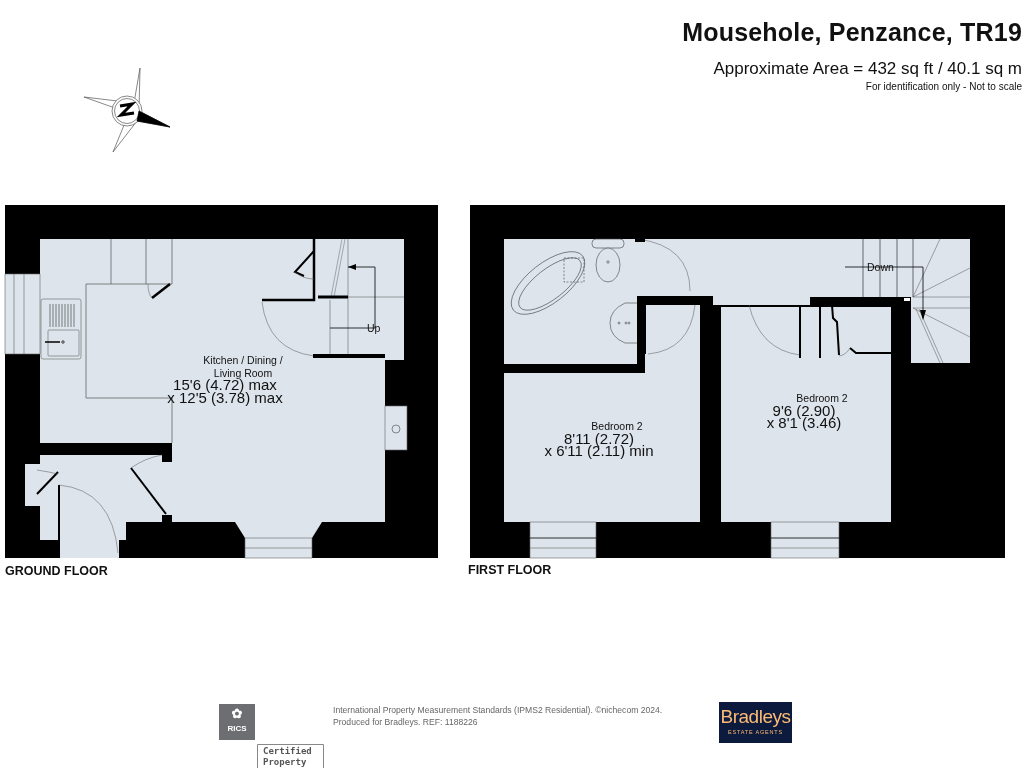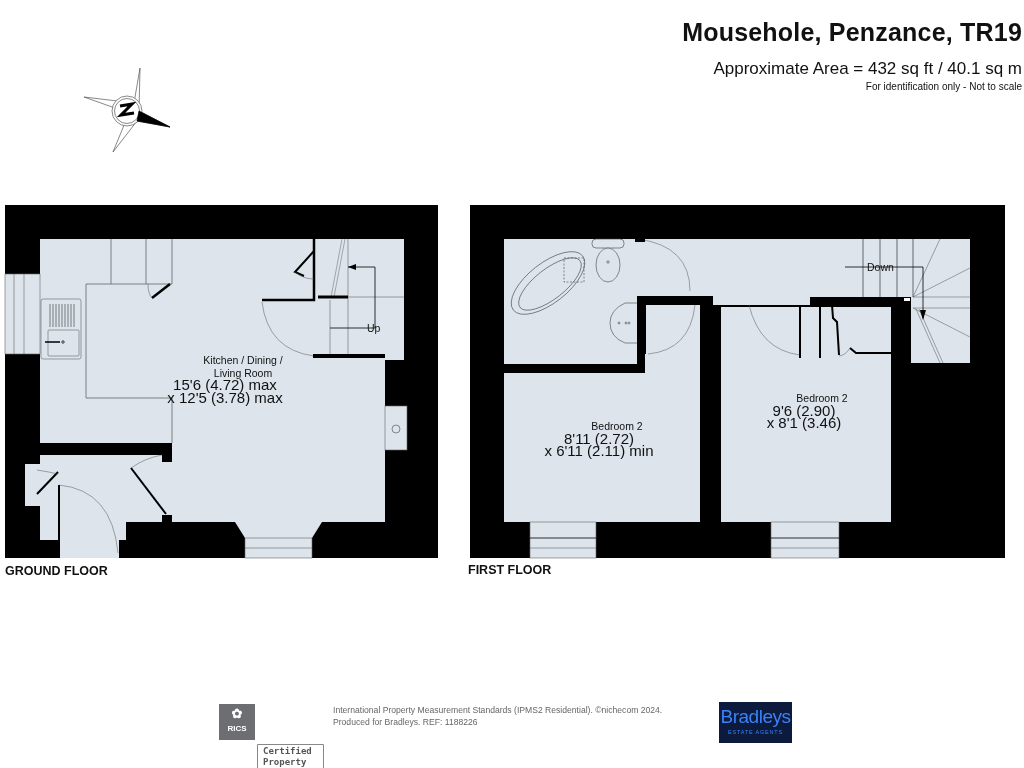--- a/index.html
+++ b/index.html
@@ -10,21 +10,21 @@
   #note{right:2px;top:81px;font-size:10px;white-space:nowrap;}
   .floor-label{font-size:12.5px;font-weight:bold;}
   .room-name{font-weight:normal;font-size:10.5px;margin-left:36px;}
   .room-dim{font-size:15px;}
   .room-label{position:absolute;text-align:center;line-height:12.5px;white-space:nowrap;transform:translateX(-50%);}
   svg{position:absolute;left:0;top:0;}
   #footer-text{left:333px;top:704px;font-size:8.6px;color:#666;line-height:12px;white-space:nowrap;}
   #rics{left:219px;top:704px;width:107px;height:36px;}
   .rics-logo{position:absolute;left:0;top:0;width:36px;height:36px;background:#6d6e71;color:#fff;font-size:8px;font-weight:bold;text-align:center;}
   .rics-cert{position:absolute;left:38px;top:0;width:67px;height:34px;border:1px solid #888;border-radius:0 0 6px 0;font-family:"DejaVu Sans Mono",monospace;font-size:9px;line-height:10.5px;color:#555;padding:1px 0 0 5px;box-sizing:border-box;font-weight:bold;margin-top:40px;}
-  #brand{left:719px;top:702px;width:73px;height:41px;background:#0c1a3d;color:#3b82f6;text-align:center;}
+  #brand{left:719px;top:702px;width:73px;height:41px;background:#0c1a3d;color:#fdba74;text-align:center;}
   #brand .bn{font-size:19px;line-height:24px;padding-top:3px;letter-spacing:-0.5px;}
   #brand .bs{font-size:5.5px;letter-spacing:0.8px;line-height:7px;}
 </style>
 </head>
 <body>
 
 <svg width="1024" height="768" viewBox="0 0 1024 768">
 
   <g stroke="#555" stroke-width="0.7" fill="none">
     <polygon points="140,68 134,103 84,97 129,113 113,152 137,121 170,127 139,111" fill="#fff"></polygon>

